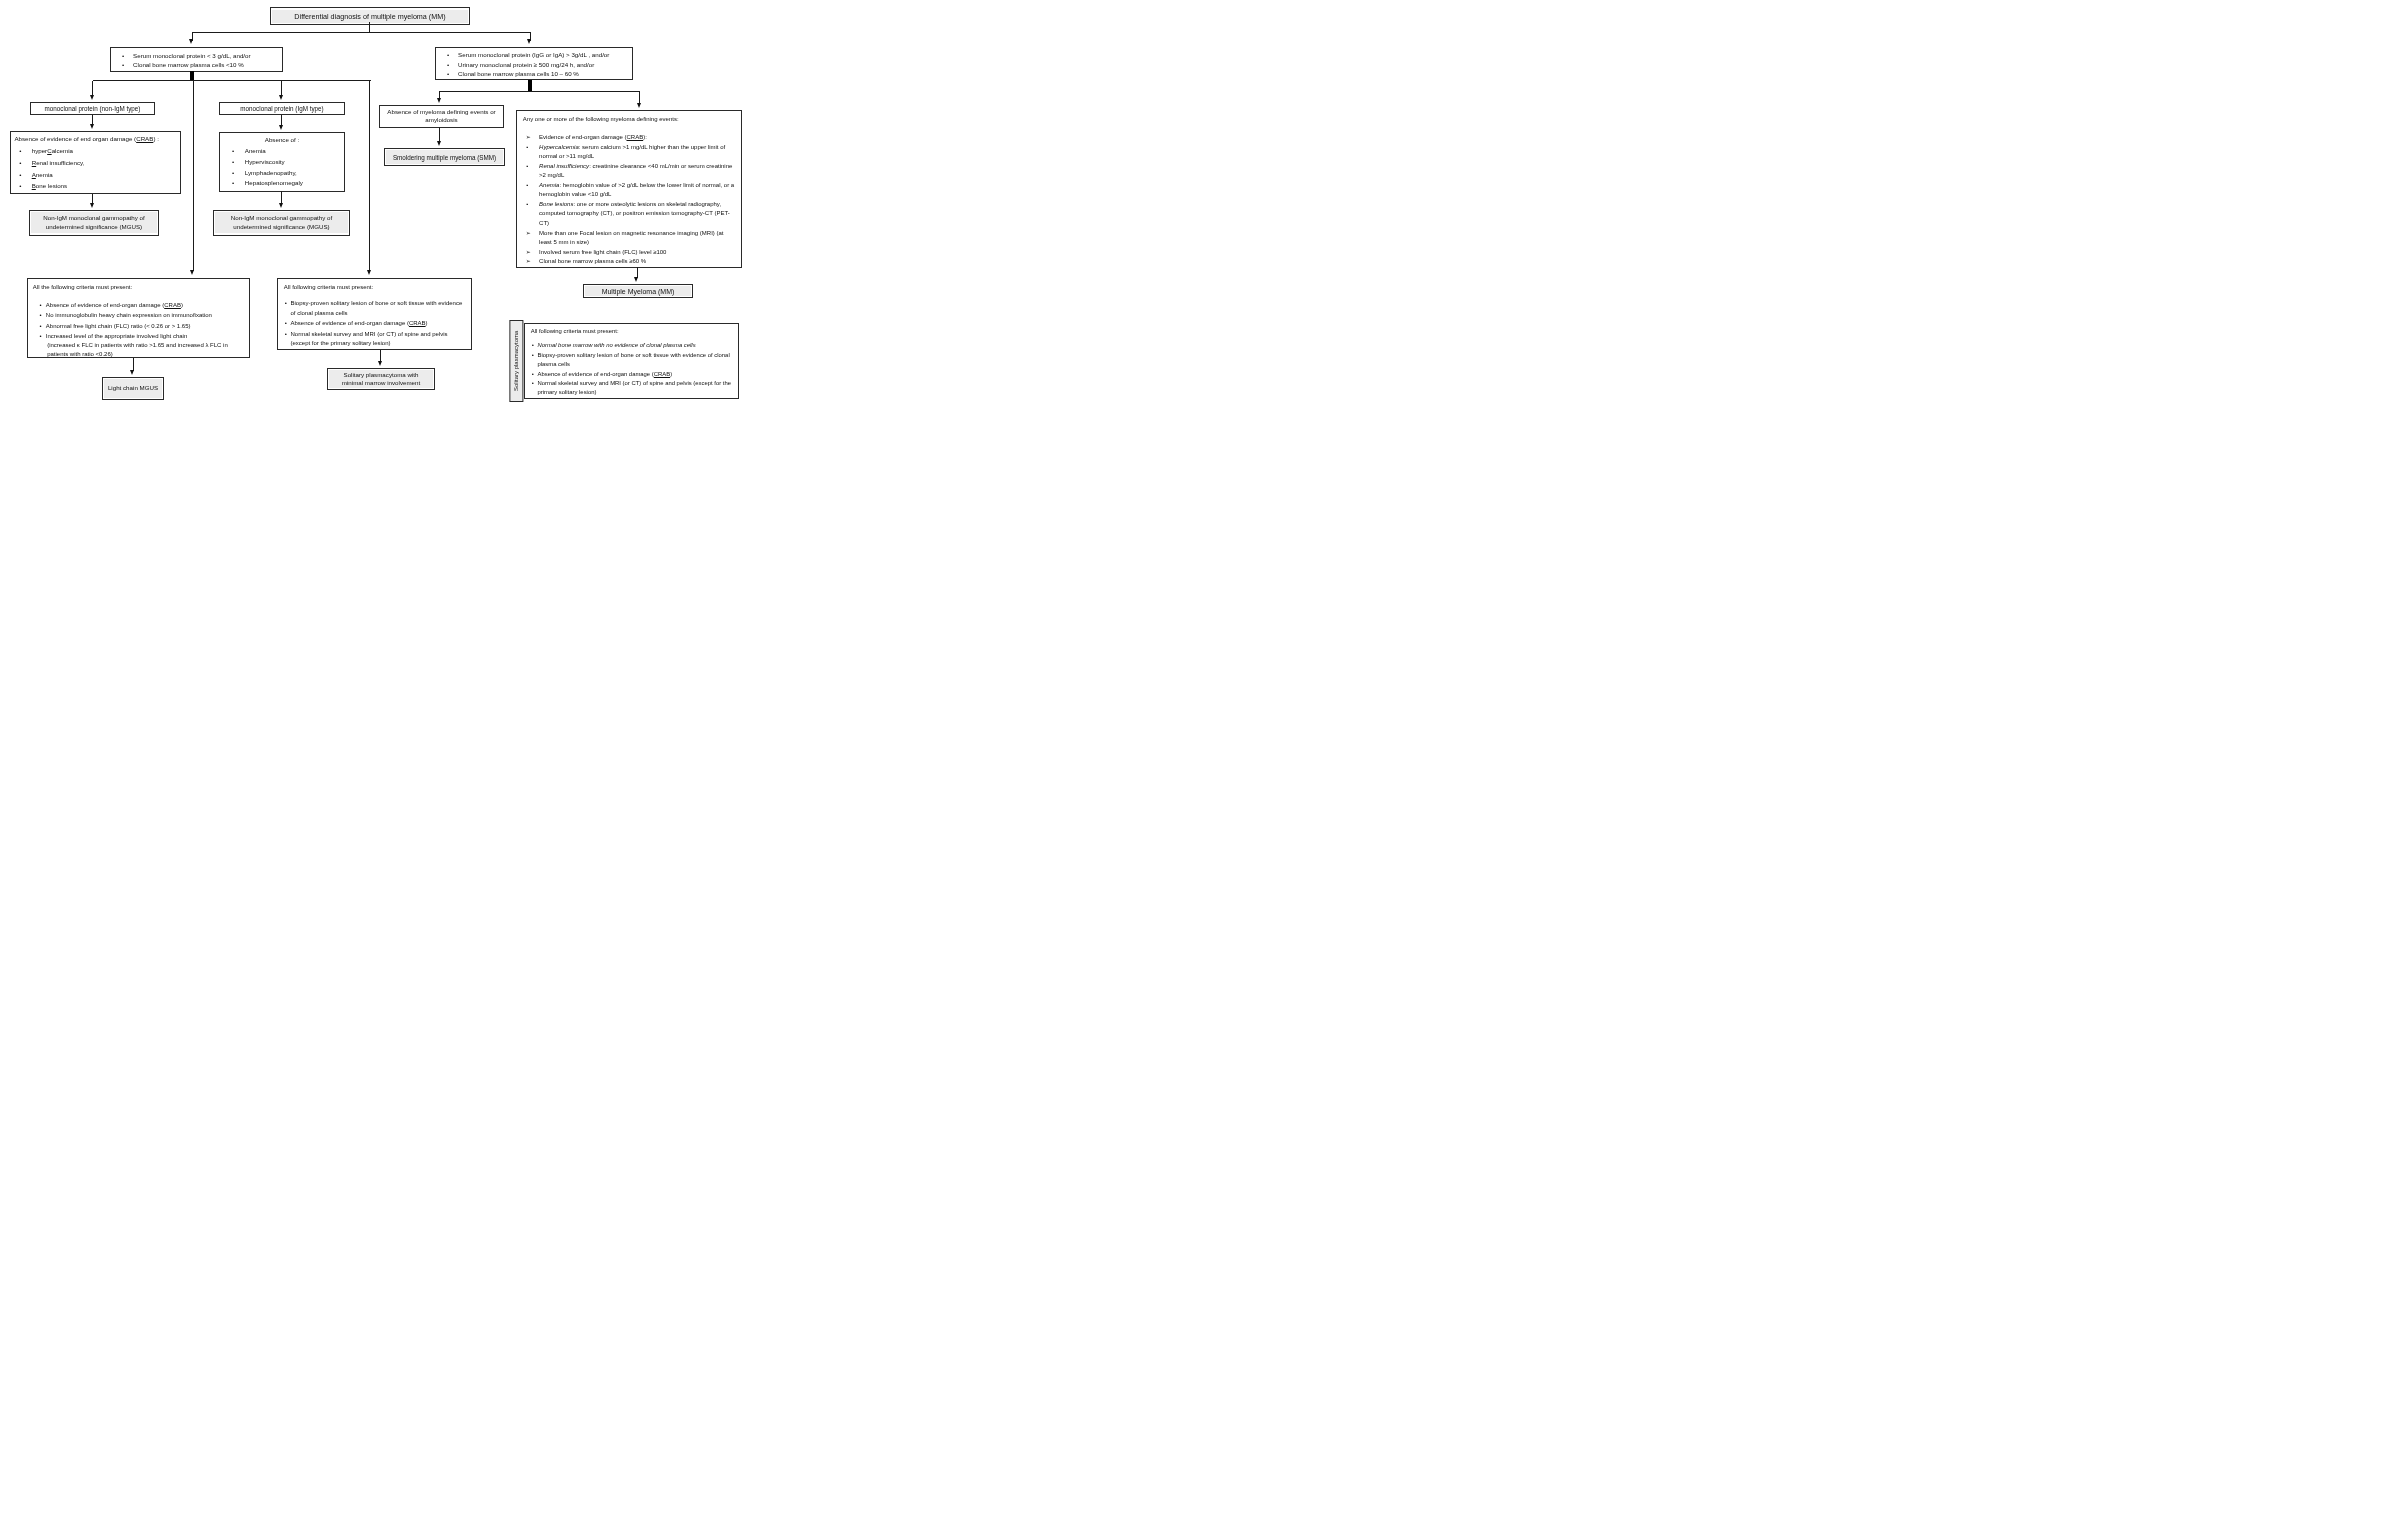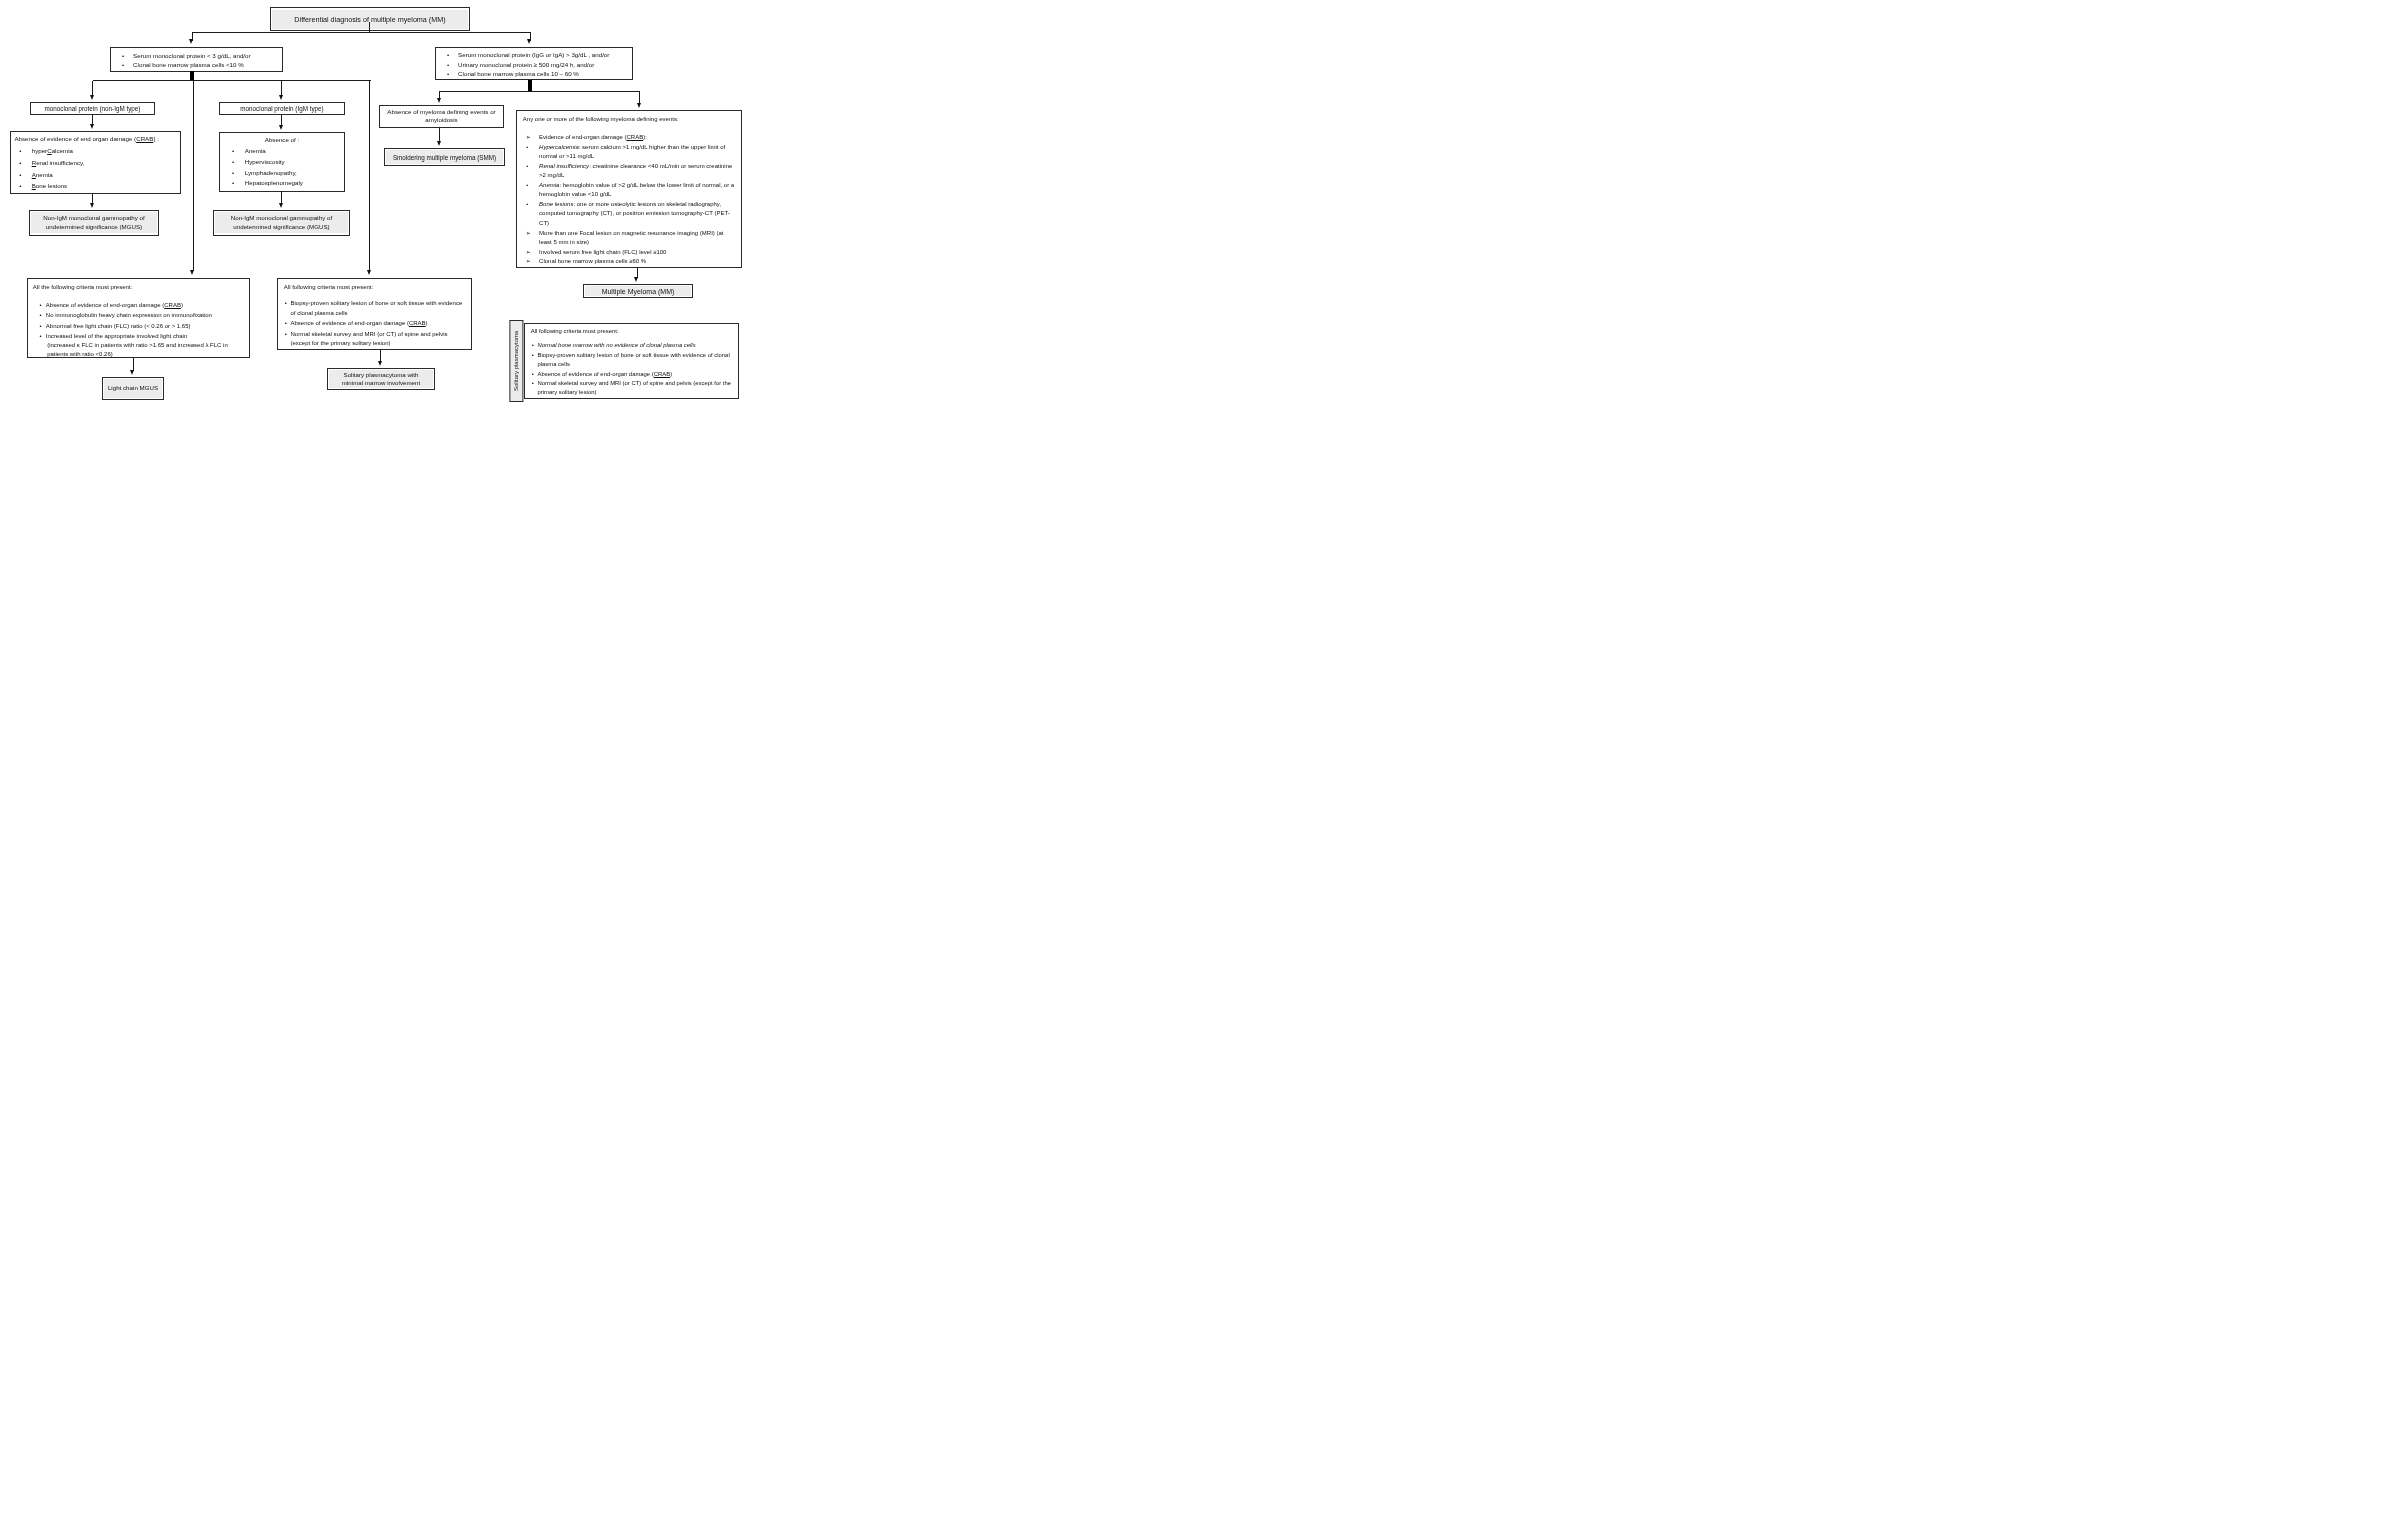--- a/index.html
+++ b/index.html
@@ -56,21 +56,21 @@
   .sol li{padding-left:6.7px;margin-bottom:1px;}
   .sol li::before{content:"\2022";position:absolute;left:1px;}
   .side{writing-mode:vertical-rl;transform:rotate(180deg);display:flex;align-items:center;
         justify-content:center;font-size:6px;background:#ececec;text-align:center;}
 </style>
 </head>
 <body>
 
 <div class="canvas">
 
-  <div class="box obox" style="left:270px;top:7.2px;width:200px;height:24px;">
+  <div class="box obox" style="left:270px;top:7.2px;width:200px;height:18px;">
     <div class="fill" style="font-size:7.2px;">
       <span>Differential diagnosis of multiple myeloma (MM)</span>
     </div>
   </div>
 
   <div class="vl" style="left:369px;top:22px;height:10.6px;"></div>
   <div class="hl" style="left:192px;top:32px;width:339px;"></div>
   <div class="vl" style="left:192px;top:33px;height:7.7px;"></div>
   <div class="ah" style="left:189px;top:39px;"></div>
   <div class="vl" style="left:530px;top:33px;height:7.7px;"></div>

